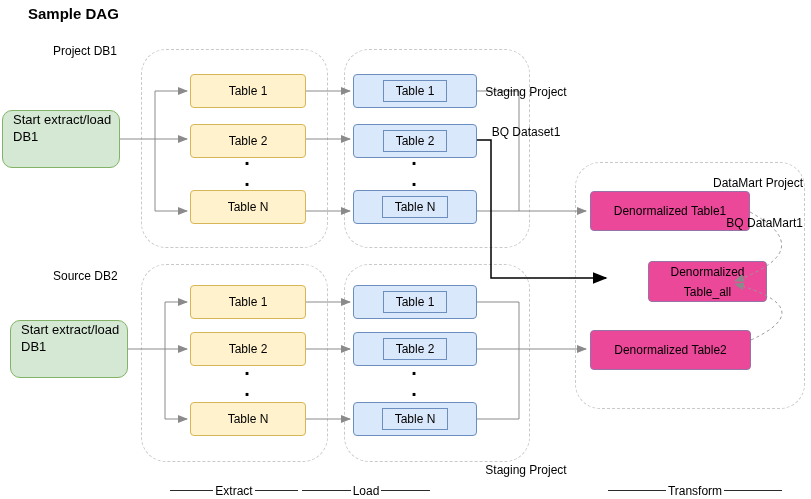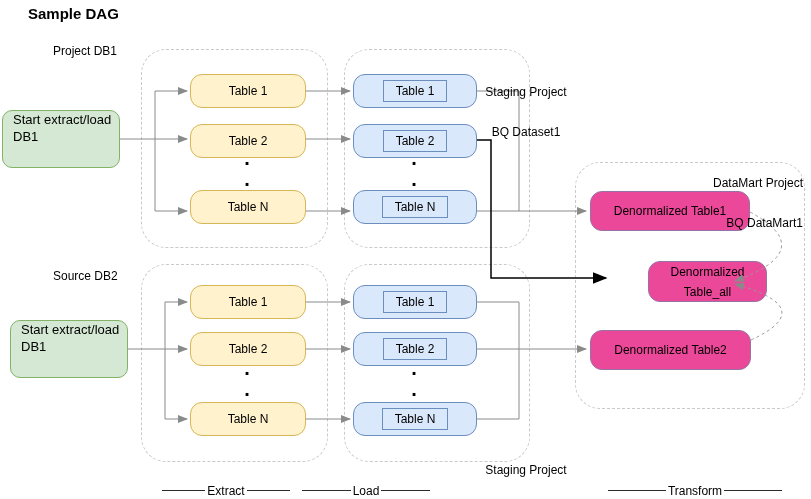--- a/index.html
+++ b/index.html
@@ -9,21 +9,21 @@
   }
   .title{position:absolute;left:28px;top:5px;font-size:15px;font-weight:bold;}
   .lbl{position:absolute;font-size:12px;line-height:15px;white-space:nowrap;}
   .lbl2{position:absolute;font-size:12px;line-height:16px;text-align:center;}
   .lbl2 div{white-space:nowrap;margin-top:24px;}
   .container{
     position:absolute;border:1px dashed #c9c9c9;border-radius:25px;background:transparent;
   }
   .node{
     position:absolute;display:flex;align-items:center;justify-content:center;
-    font-size:12px;border-radius:12px;box-sizing:border-box;text-align:center;
+    font-size:12px;border-radius:4px;box-sizing:border-box;text-align:center;
   }
   .start{
     background:#d5e8d4;border:1px solid #82b366;border-radius:10px;
     justify-content:flex-start;text-align:left;padding-left:10px;
     flex-direction:column;align-items:flex-start;line-height:17px;font-size:13px;
   }
   .start div{width:100%;}
   .ytable{background:#fff2cc;border:1px solid #d6b656;}
   .btable{background:#dae8fc;border:1px solid #6c8ebf;}
   .inner-rect{
@@ -160,21 +160,21 @@
 
   <div class="dot" style="left:244px;top:148px;">.</div>
   <div class="dot" style="left:244px;top:169px;">.</div>
   <div class="dot" style="left:411px;top:148px;">.</div>
   <div class="dot" style="left:411px;top:169px;">.</div>
   <div class="dot" style="left:244px;top:358px;">.</div>
   <div class="dot" style="left:244px;top:379px;">.</div>
   <div class="dot" style="left:411px;top:358px;">.</div>
   <div class="dot" style="left:411px;top:379px;">.</div>
 
-  <div class="phase" style="left:162px;top:483px;width:128px;">
+  <div class="phase" style="left:170px;top:483px;width:128px;">
     <span class="line"></span>
     <span class="ptext">Extract</span>
     <span class="line"></span>
   </div>
   <div class="phase" style="left:302px;top:483px;width:128px;">
     <span class="line"></span>
     <span class="ptext">Load</span>
     <span class="line"></span>
   </div>
   <div class="phase" style="left:608px;top:483px;width:174px;justify-content:flex-end;">

